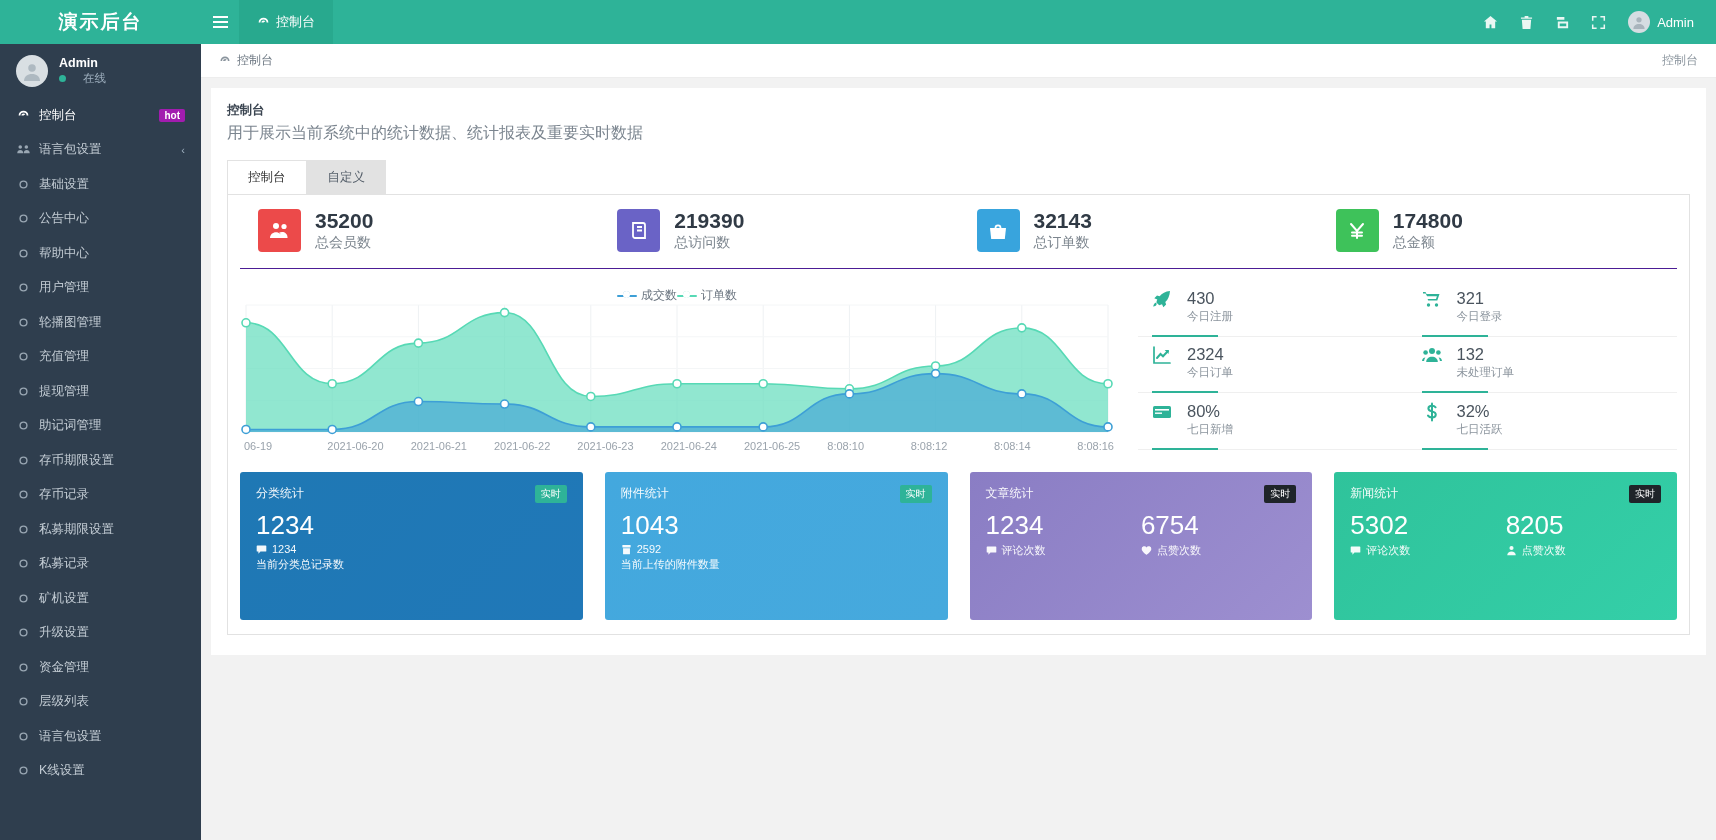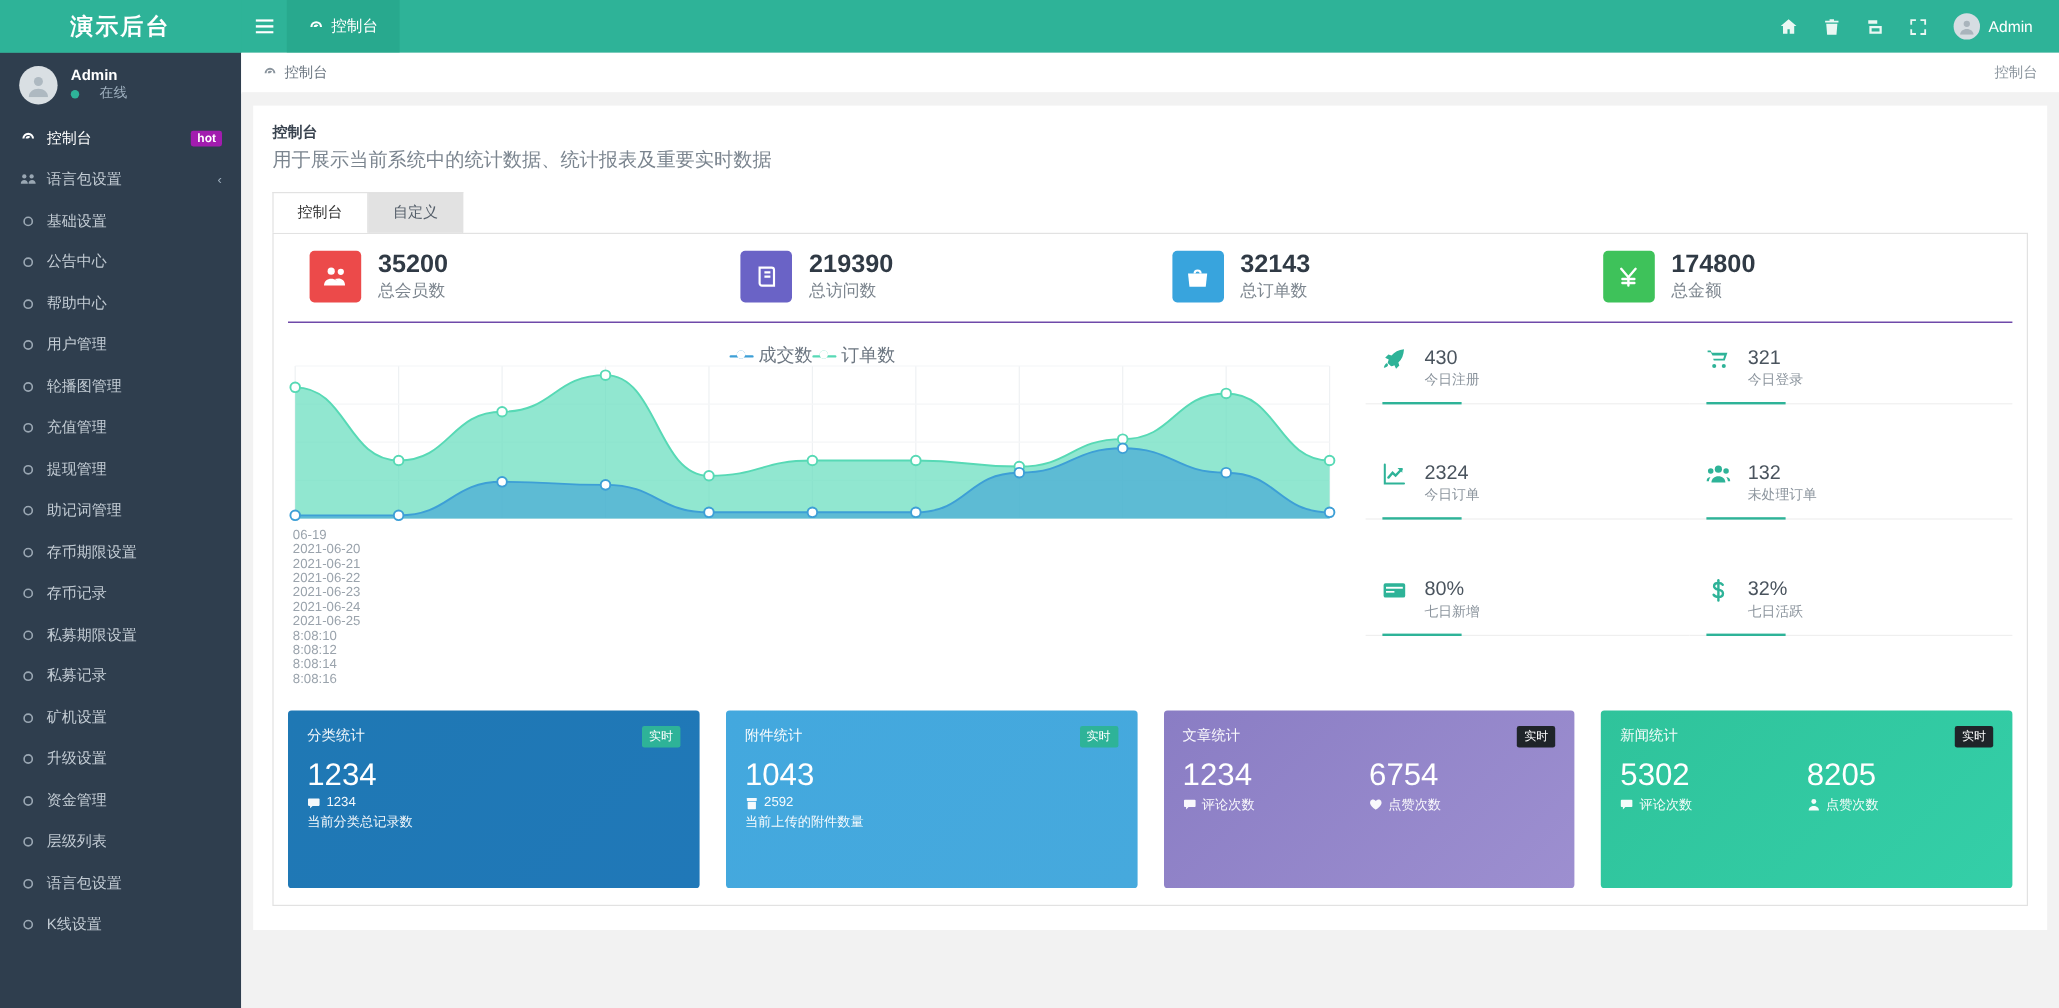--- a/index.html
+++ b/index.html
@@ -103,33 +103,33 @@
     color: #fff; font-size: 21px;
   }
   .stat-num { font-size: 21px; font-weight: bold; color: #303a45; line-height: 23px; }
   .stat-lab { font-size: 14px; color: #7c858e; margin-top: 2px; }
   
   .midrow { display: flex; margin-top: 14px; }
   .chartbox { width: 874px; height: 155px; position: relative; }
   .chart-legend {
     position: absolute; top: 4px; left: 0; width: 100%;
     display: flex; align-items: flex-start; justify-content: center; gap: 0;
-    font-size: 15px; color: #6b7580; z-index: 5;
+    font-size: 12px; color: #6b7580; z-index: 5;
   }
   .leg { display: flex; align-items: center; gap: 4px; }
   .leg i {
     width: 20px; height: 2px; position: relative; display: inline-block;
   }
   .leg i::after {
     content: ''; position: absolute; left: 6px; top: -3.5px;
     width: 7px; height: 7px; border-radius: 50%; background: #fff;
   }
   .xaxis {
     display: flex; font-size: 11px; color: #9aa3ac; margin-top: 2px;
-    width: 874px; padding-left: 4px; flex-direction: column;
+    width: 874px; padding-left: 4px;
   }
   .xaxis span { flex: 1; text-align: left; white-space: nowrap; }
   .kpibox { flex: 1; display: flex; flex-wrap: wrap; padding-left: 24px; }
   .kpi {
     width: 50%; height: 54px; border-bottom: 1px solid #efefef;
     display: flex; align-items: flex-start; gap: 11px; padding: 6px 20px 0 14px;
     position: relative;
   }
   .kpi::after {
     content: ''; position: absolute; bottom: -1px; left: 14px;

